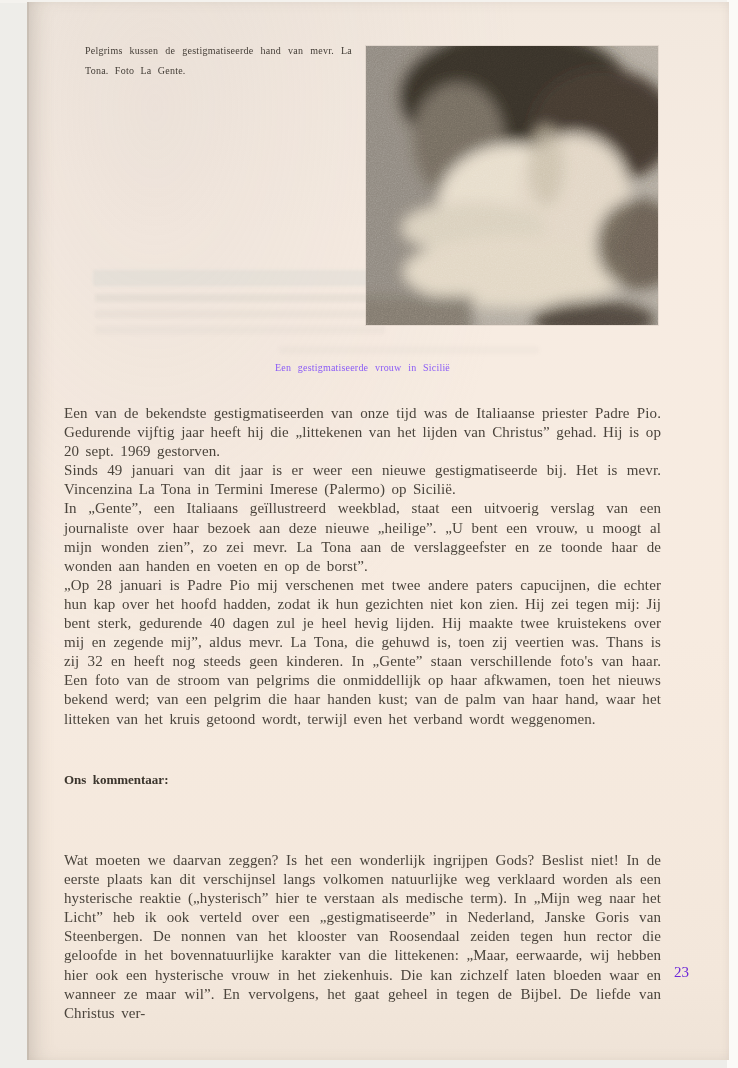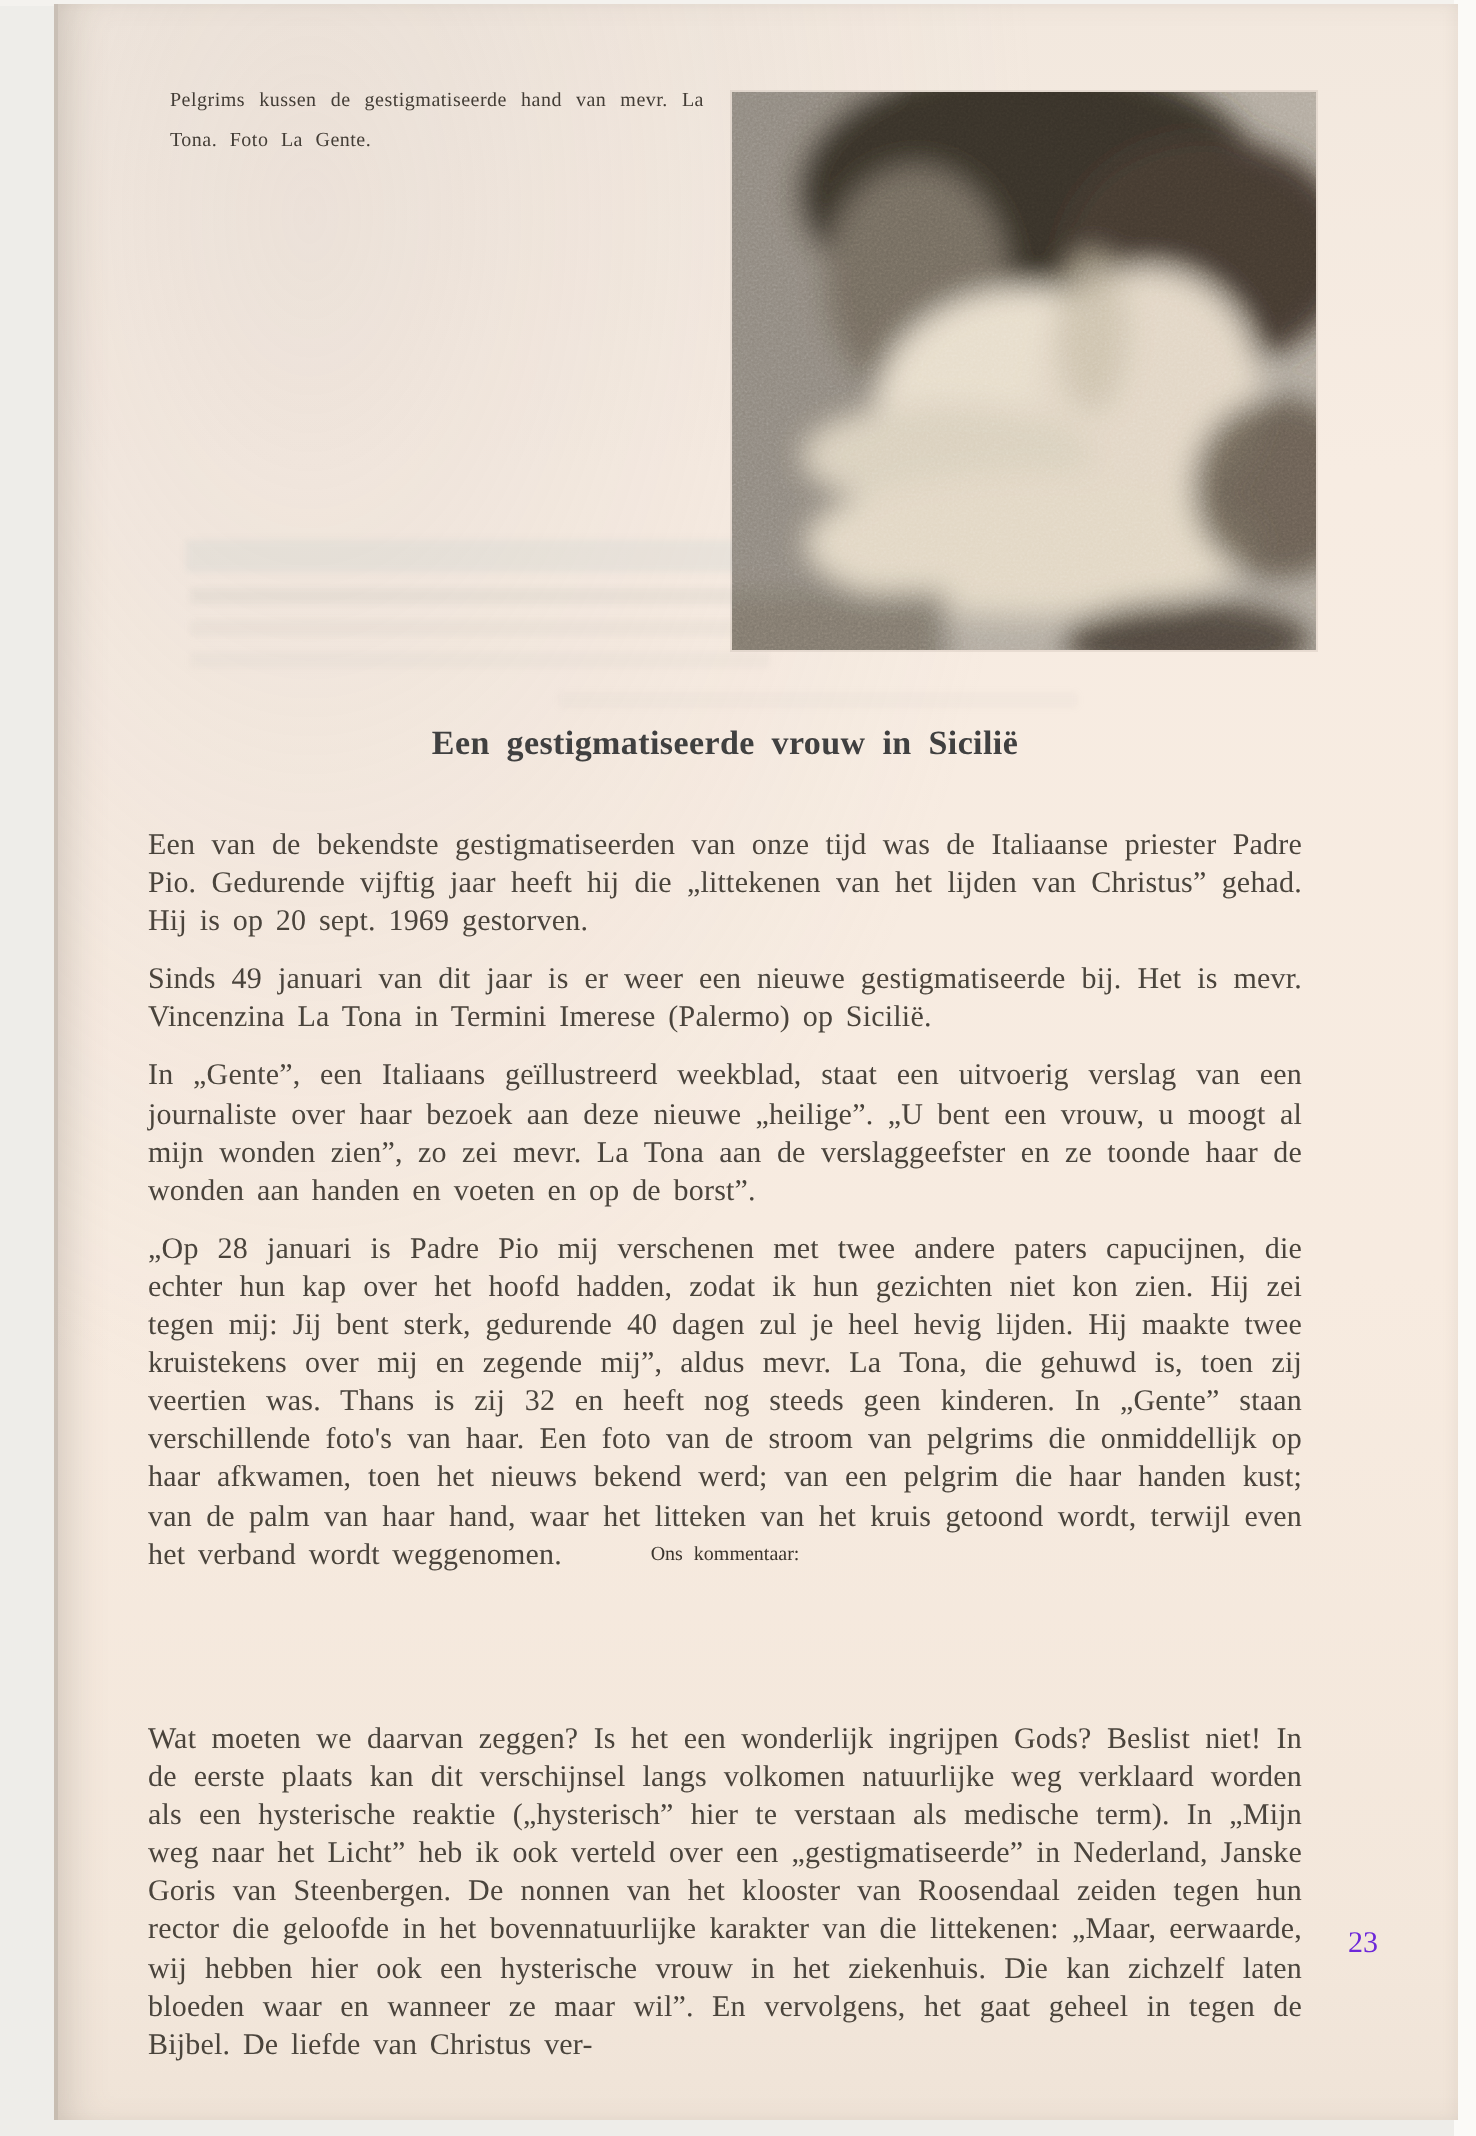--- a/index.html
+++ b/index.html
@@ -38,34 +38,34 @@
   
   .ghost{position:absolute;filter:blur(1.5px);background:rgba(150,158,148,0.10);border-radius:2px;}
   .g1{left:64px;top:268px;width:300px;height:16px;background:rgba(175,190,192,0.16);}
   .g2{left:66px;top:292px;width:288px;height:8px;}
   .g3{left:66px;top:308px;width:275px;height:8px;background:rgba(150,158,148,0.07);}
   .g4{left:66px;top:324px;width:290px;height:8px;background:rgba(150,158,148,0.06);}
   .g5{left:250px;top:344px;width:260px;height:8px;background:rgba(150,158,148,0.05);}
 
   .h1{
     position:absolute;left:64px;top:362px;width:597px;
-    text-align:center;font-weight:bold;font-size:17px;
-    color:#404040;word-spacing:4px;letter-spacing:0.2px;
+    text-align:center;font-weight:normal;font-size:10px;
+    color:#8b5cf6;word-spacing:4px;letter-spacing:0.2px;
   }
   .body-block{
     position:absolute;left:64px;width:597px;
     font-size:15px;line-height:19.1px;
     color:#4a443c;text-align:justify;
     word-spacing:2.5px;letter-spacing:0.1px;
   }
-  .body-block p{margin:10px;}
+  .body-block p{margin:0;}
   .block1{top:404px;}
   .h2{
     position:absolute;left:64px;top:772px;width:597px;
-    text-align:center;font-weight:normal;font-size:10px;
+    font-weight:bold;font-size:13px;
     color:#3b352d;word-spacing:3px;
   }
   .block2{top:851px;}
   .pageno{
     position:absolute;left:64px;top:964px;width:625px;
     text-align:right;font-size:15px;color:#6d28d9;
   }
 </style>
 </head>
 <body>

